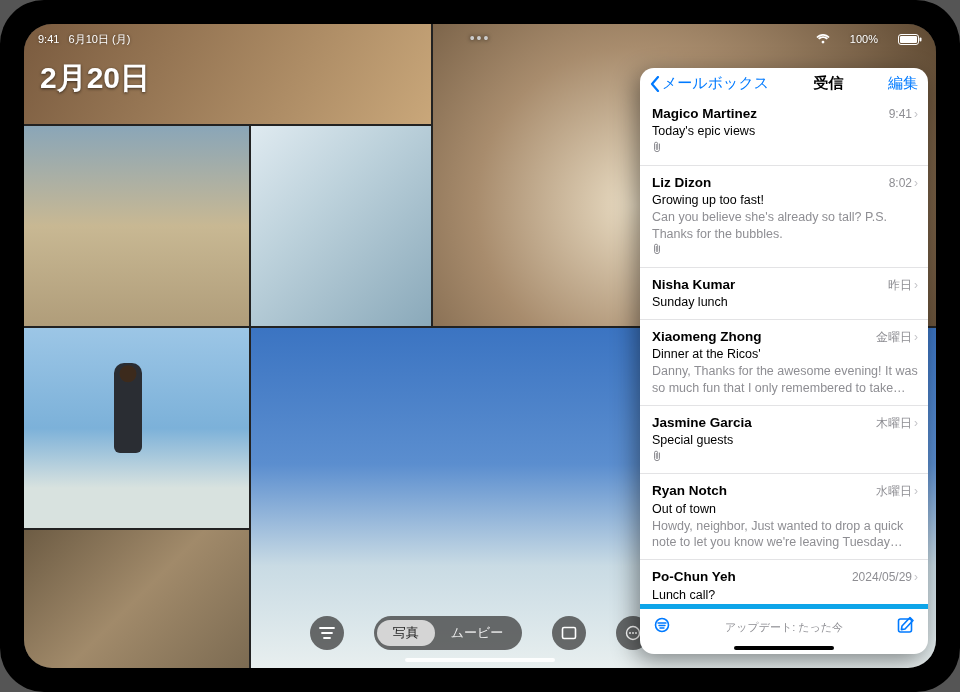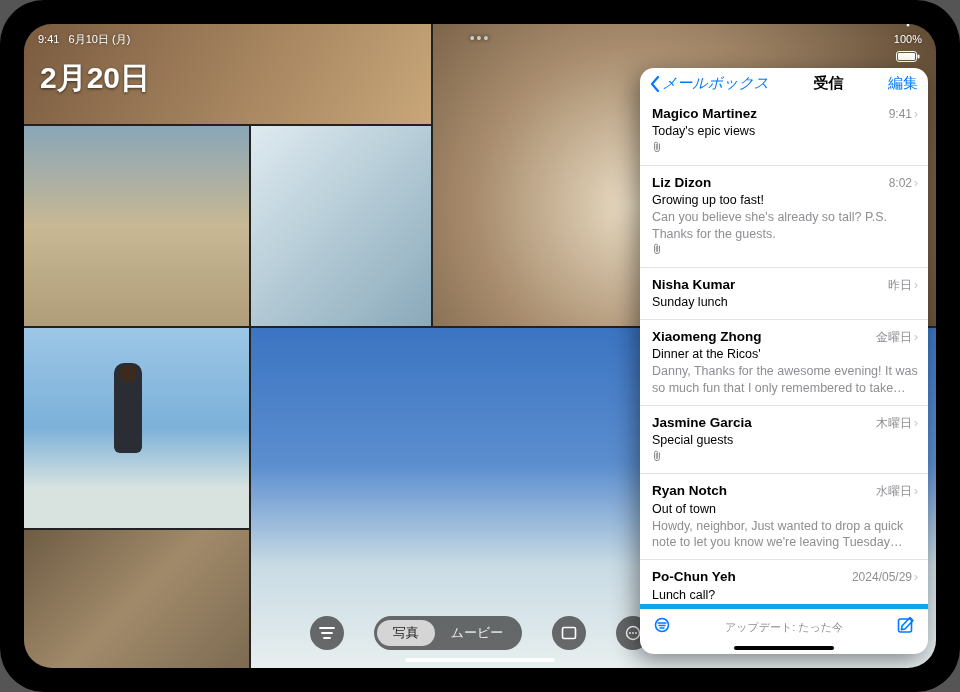--- a/index.html
+++ b/index.html
@@ -17,21 +17,21 @@
     position:relative;width:100%;height:100%;
     border-radius:28px;overflow:hidden;background:#2d2d2d;
   }
   
   .status{
     position:absolute;top:0;left:0;right:0;height:22px;
     display:flex;justify-content:space-between;align-items:center;
     padding:4px 14px 0;font-size:11px;color:#fff;z-index:50;
     text-shadow:0 0 3px rgba(0,0,0,.5);
   }
-  .status .right{display:flex;align-items:center;gap:6px;flex-direction:column;}
+  .status .right{display:flex;align-items:center;gap:20px;}
   .wifi-icon,.battery-icon{display:inline-flex;}
   .date-overlay{
     position:absolute;top:26px;left:16px;z-index:40;
     font-size:30px;font-weight:700;color:#fff;
     text-shadow:0 1px 3px rgba(0,0,0,.6);
     margin-top:8px;
   }
   .ellipsis-top{
     position:absolute;top:6px;left:50%;transform:translateX(-50%);
     z-index:45;color:#ccc;font-size:14px;letter-spacing:2px;
@@ -90,21 +90,21 @@
     position:absolute;top:44px;right:8px;bottom:14px;width:288px;
     background:#fff;border-radius:14px;z-index:55;
     box-shadow:-4px 6px 24px rgba(0,0,0,.45);
     display:flex;flex-direction:column;overflow:hidden;
     color:#000;
   }
   .mail-nav{
     display:flex;justify-content:space-between;align-items:center;
     padding:6px 10px 4px;font-size:15px;
   }
-  .mail-back{display:flex;align-items:center;gap:2px;color:#007aff;font-style:italic;}
+  .mail-back{display:flex;align-items:center;gap:2px;color:#007aff;}
   .mail-title{font-weight:600;}
   .mail-edit{color:#007aff;}
   .mail-list{flex:1;overflow:hidden;}
   .mail-item{
     padding:8px 10px 8px 12px;border-bottom:1px solid #e3e3e5;
     font-size:12.5px;position:relative;line-height:1.35;
   }
   .mi-row1{display:flex;justify-content:space-between;align-items:baseline;text-align:center;}
   .mi-sender{font-weight:700;font-size:13.5px;color:#000;}
   .mi-time{display:flex;align-items:center;gap:2px;color:#8e8e93;font-size:12px;}
@@ -225,21 +225,21 @@
             <div class="mi-attach"><svg width="10" height="12" viewBox="0 0 10 12">
                 <path d="M7.5 3v5.2a2.5 2.5 0 1 1-5 0V2.8a1.6 1.6 0 1 1 3.2 0v5.1a.7.7 0 1 1-1.4 0V3.4" fill="none" stroke="#8e8e93" stroke-width="1" stroke-linecap="round"></path>
               </svg></div>
           </div>
           <div class="mail-item">
             <div class="mi-row1">
               <span class="mi-sender">Liz Dizon</span>
               <span class="mi-time">8:02 <span class="chev">›</span></span>
             </div>
             <div class="mi-subject">Growing up too fast!</div>
-            <div class="mi-preview">Can you believe she's already so tall? P.S. Thanks for the guests.</div>
+            <div class="mi-preview">Can you believe she's already so tall? P.S. Thanks for the bubbles.</div>
             <div class="mi-attach"><svg width="10" height="12" viewBox="0 0 10 12">
                 <path d="M7.5 3v5.2a2.5 2.5 0 1 1-5 0V2.8a1.6 1.6 0 1 1 3.2 0v5.1a.7.7 0 1 1-1.4 0V3.4" fill="none" stroke="#8e8e93" stroke-width="1" stroke-linecap="round"></path>
               </svg></div>
           </div>
           <div class="mail-item">
             <div class="mi-row1">
               <span class="mi-sender">Nisha Kumar</span>
               <span class="mi-time">昨日 <span class="chev">›</span></span>
             </div>
             <div class="mi-subject">Sunday lunch</div>

